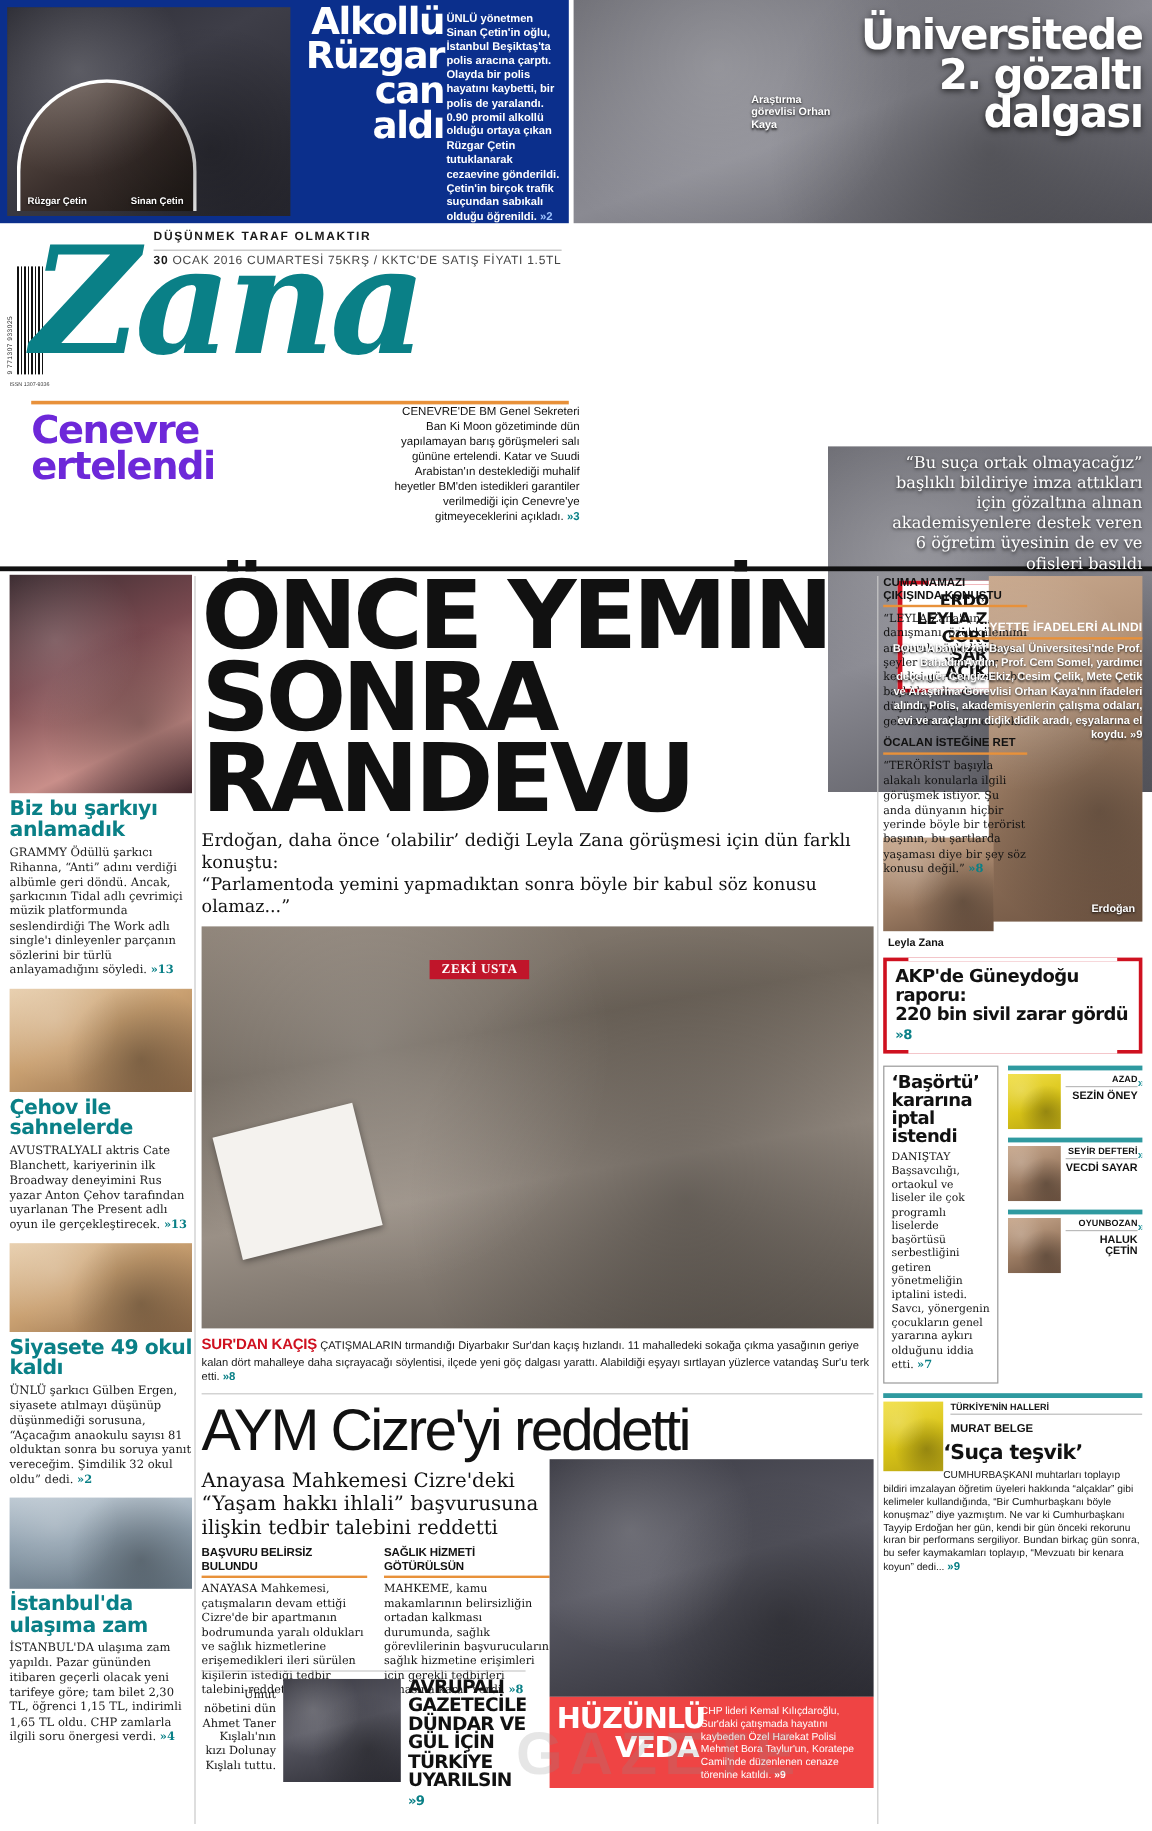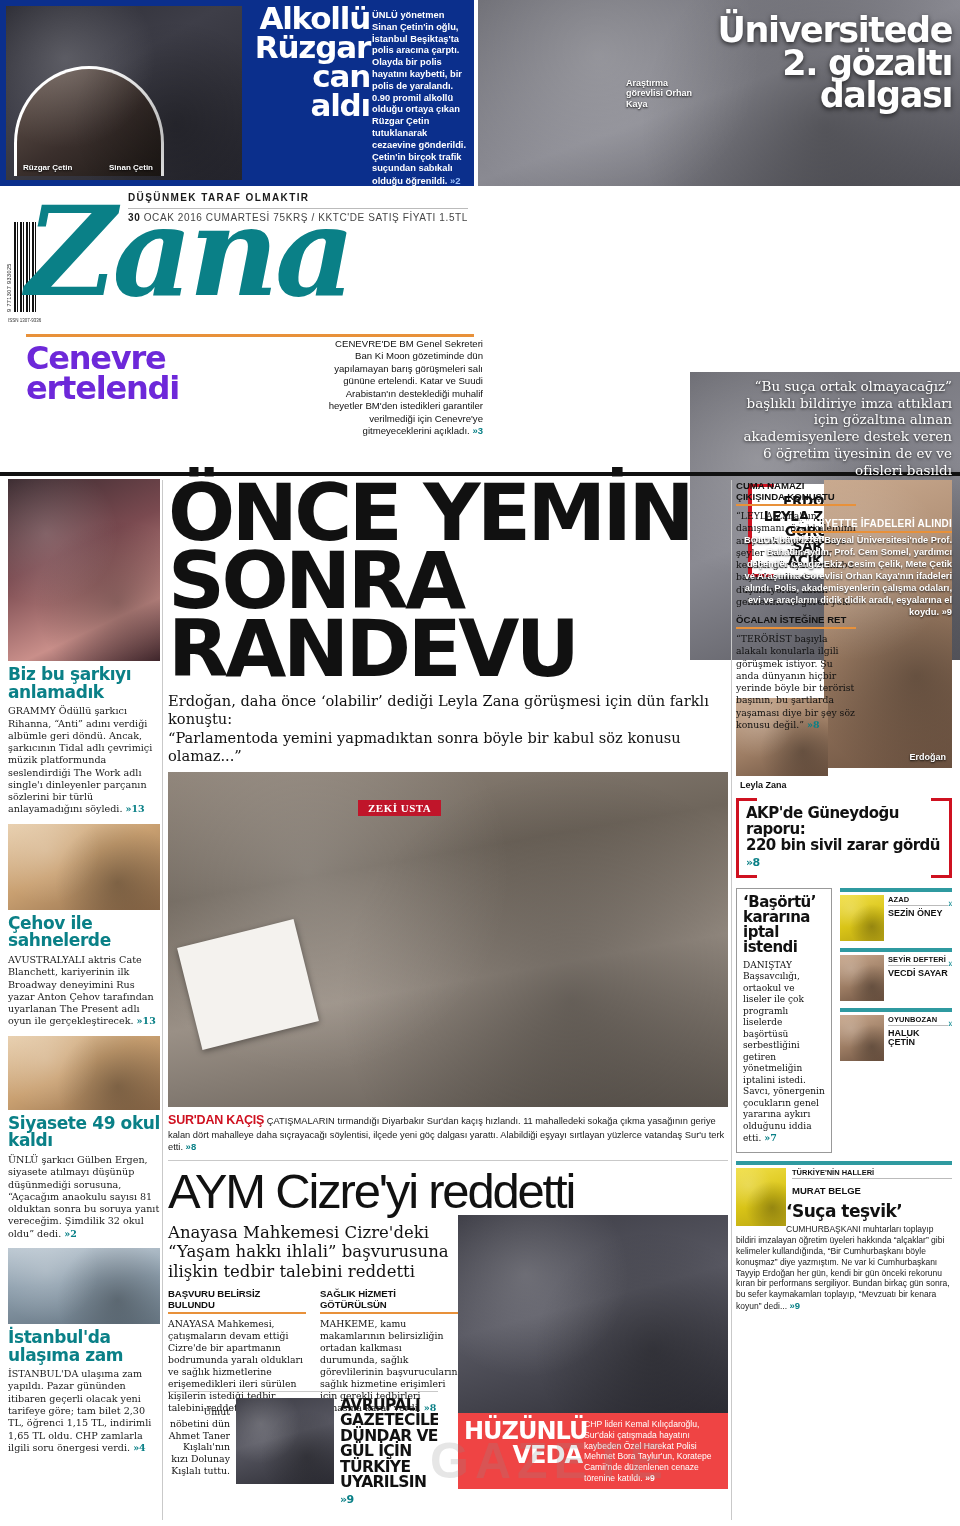--- a/index.html
+++ b/index.html
@@ -240,21 +240,21 @@
 
   .bas-box { width:96px; border:1px solid #999; padding:6px 6px 7px; }
   .bas-head {
     font-family:"DejaVu Sans", sans-serif; font-weight:700;
     font-size:15px; line-height:1.02; letter-spacing:-.5px; color:#111; margin-bottom:4px;
   }
   .bas-body { font-family:"DejaVu Serif", serif; font-size:9px; line-height:1.28; }
 
   .colmn { width:112px; border-top:4px solid #2f9aa0; padding-top:3px; margin-bottom:7px; overflow:hidden; }
   .colmn .av { float:left; width:44px; height:46px; }
-  .colmn .meta { float:left; width:64px; padding-left:4px; }
+  .colmn .meta { float:left; width:64px; padding-left:4px;text-align:right; }
   .colmn .sec { font-size:7.5px; font-weight:800; letter-spacing:.1px; color:#111; border-bottom:1px solid #bbb; padding-bottom:1px; }
   .colmn .nm  { font-size:9px; font-weight:800; color:#111; margin-top:3px; line-height:1.08; }
   .colmn .tag { font-size:8px; font-weight:700; color:#111; margin-top:4px; line-height:1.12; }
   .colmn .pgn { clear:left; font-size:11px; font-weight:800; color:#2f9aa0; padding-top:2px; }
 
   .mb-box { width:216px; border-top:4px solid #2f9aa0; padding-top:3px; overflow:hidden; }
   .mb-box .av { float:left; width:50px; height:58px; }
   .mb-box .meta { margin-left:56px; }
   .mb-title {
     font-family:"DejaVu Sans", sans-serif; font-weight:700;

